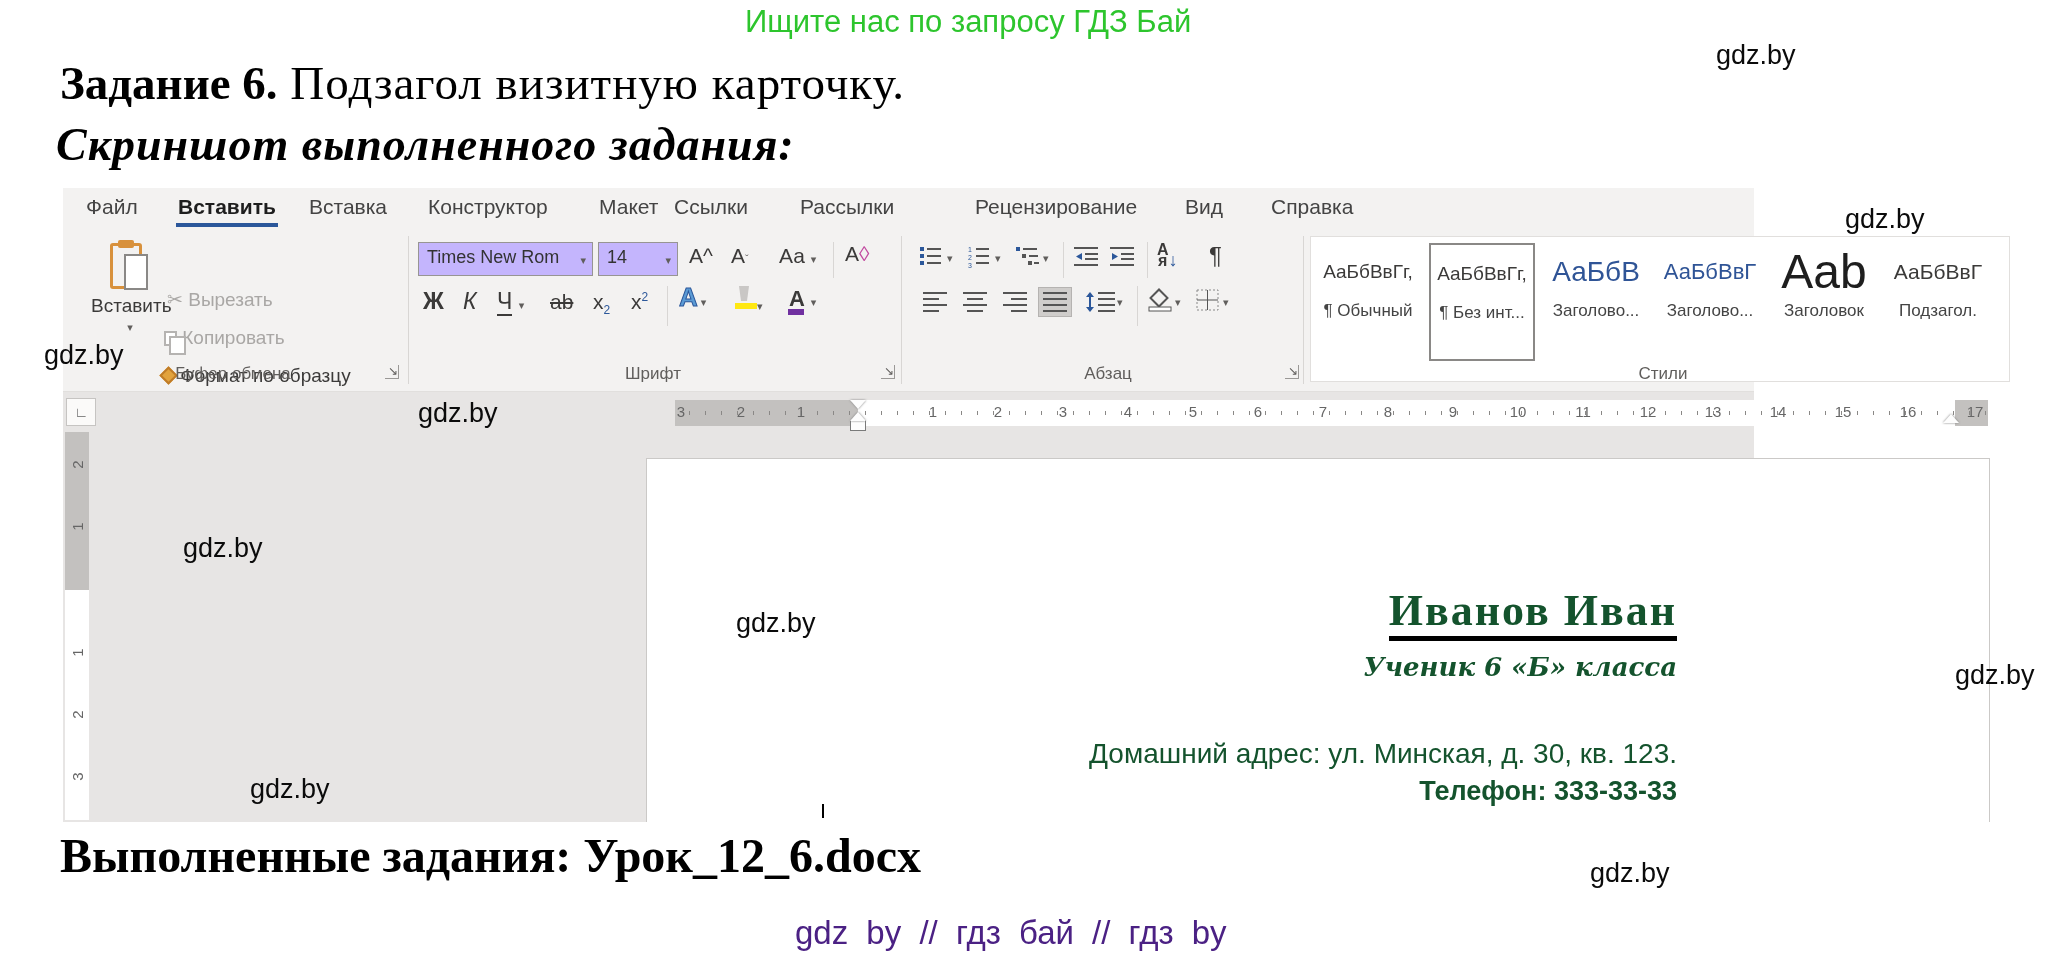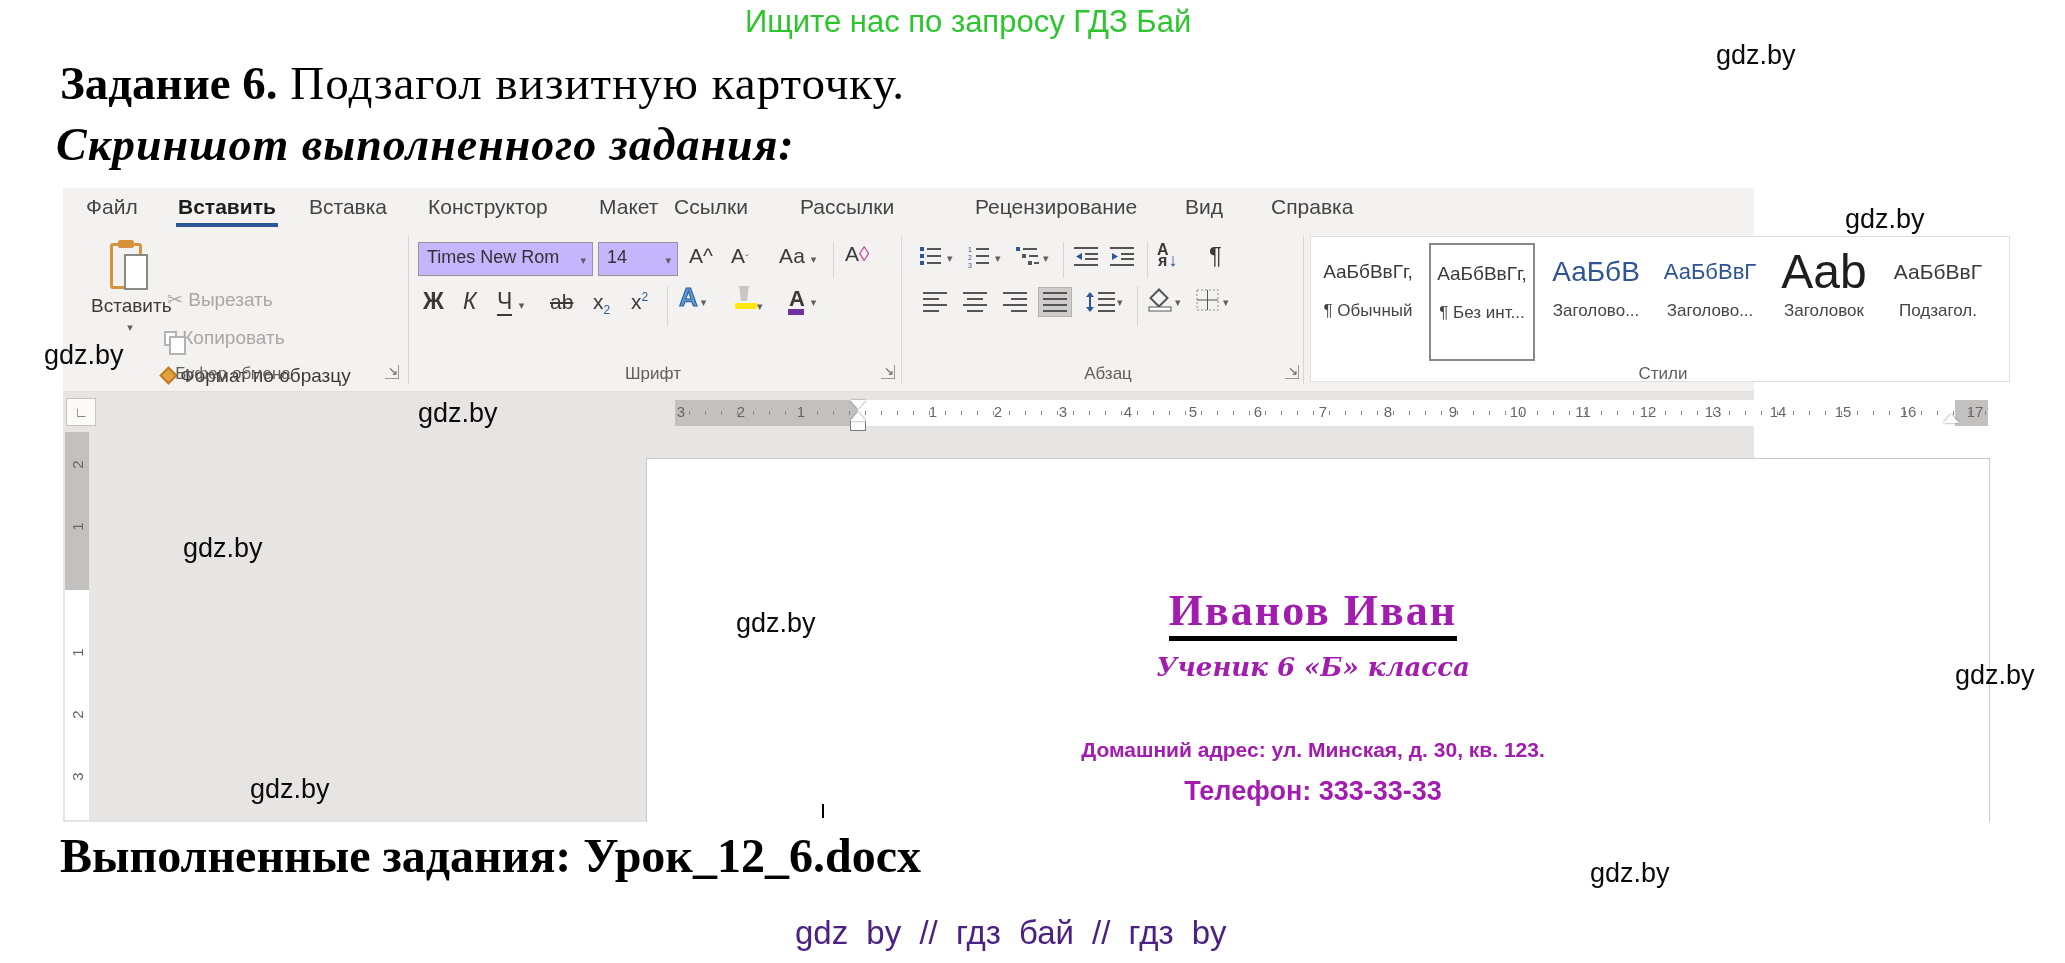--- a/index.html
+++ b/index.html
@@ -99,26 +99,26 @@
   .tri-up   { width:0;height:0;border-left:8px solid transparent;border-right:8px solid transparent;border-bottom:9px solid #fdfdfd; filter:drop-shadow(0 0 1px #7a7a7a); }
   .ind-box  { width:14px;height:9px;background:#fdfdfd;outline:1px solid #7a7a7a;margin-left:1px; }
 
   .vruler { position:absolute; left:2px; top:40px; width:24px; height:388px; background:#fff; }
   .vr-gray { position:absolute; left:0; top:0; width:24px; height:158px; background:#c3c1bf; }
   .vnum { position:absolute; left:3px; width:18px; text-align:center; font-size:15px; color:#666; transform:rotate(-90deg); }
 
   .page { position:absolute; left:583px; top:66px; width:1344px; height:364px; background:#fff;
           border:1px solid #cbc9c7; border-bottom:none; }
 
-  .doc-line { position:absolute; left:850px; width:800px; text-align:center; color:#a21caf; white-space:nowrap; }
+  .doc-line { position:absolute; left:814px; width:800px; text-align:right; color:#14532d; white-space:nowrap; }
   .dl1 { top:193px; font-size:44px; font-weight:bold; font-family:"Liberation Serif", serif; letter-spacing:2px; }
   .dl1 span { border-bottom:5px solid #000; padding-bottom:1px; }
   .dl2 { top:260px; font-size:26px; font-weight:bold; font-style:italic; font-family:"DejaVu Serif", serif; }
   .dl3 { top:299px; font-size:31px; font-weight:bold; font-style:italic; }
-  .dl4 { top:346px; font-size:21px;font-weight:bold; }
+  .dl4 { top:346px; font-size:28px; }
   .dl5 { top:384px; font-size:27px; font-weight:bold; }
   .cursor { position:absolute; left:759px; top:412px; width:2px; height:14px; background:#000; }
 
   svg.ico { display:block; }
 </style>
 </head>
 <body>
 
 <div class="banner">Ищите нас по запросу ГДЗ Бай</div>
 <div class="task-title">

